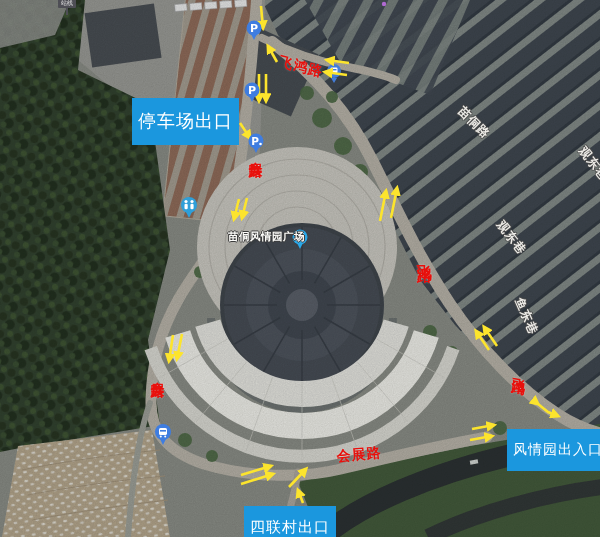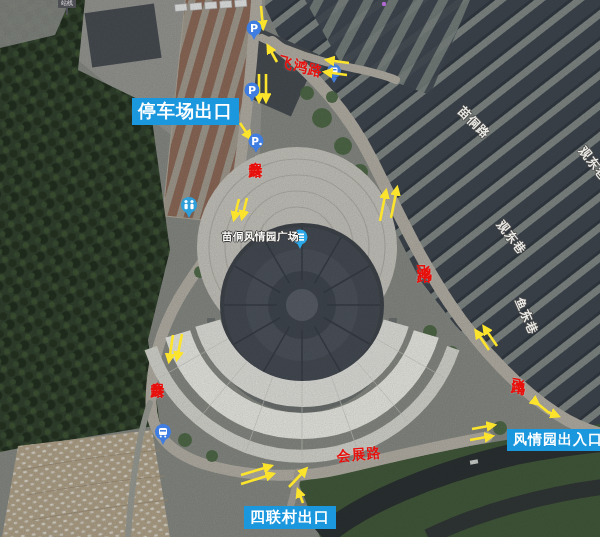--- a/index.html
+++ b/index.html
@@ -5,22 +5,22 @@
   html,body{margin:0;padding:0;background:#222;}
   .map{
     position:relative;width:600px;height:537px;overflow:hidden;
     font-family:"DejaVu Sans","Liberation Sans",sans-serif;
     background:#87897f;
   }
   .map svg.base{position:absolute;left:0;top:0;filter:blur(.45px) saturate(.92);}
   .map svg.fx{position:absolute;left:0;top:0;}
   .ov{position:absolute;white-space:nowrap;}
   .exit-label{
-    background:#1b97de;color:#fff;font-weight:bold;
-    padding:2px 6px;line-height:1.25;letter-spacing:1px;
+    background:#1b97de;color:#fff;font-weight:normal;
+    padding:12px 6px;line-height:1.25;letter-spacing:1px;
   }
   .red-label{
     color:#e8100c;font-weight:bold;font-size:14px;line-height:1.08;
     text-shadow:0 0 2px rgba(255,255,255,.35);letter-spacing:1px;
   }
   .vert{writing-mode:vertical-rl;text-orientation:upright;}
   .white-label{
     color:#f7f5f0;font-weight:bold;font-size:12px;letter-spacing:1px;
     text-shadow:-1px 0 0 #4a4a4a,1px 0 0 #4a4a4a,0 -1px 0 #4a4a4a,0 1px 0 #4a4a4a;
     transform-origin:left top;opacity:.95;
@@ -271,21 +271,21 @@
       <rect x="296" y="236.3" width="8" height="1.6" fill="#fff"></rect>
       <rect x="296" y="239.1" width="8" height="1.6" fill="#fff"></rect>
     </g>
   </svg>
 
   <div class="ov" style="left:58px;top:-2px;">
     <div class="signpost">站线</div>
     <div class="signpost-stem"></div>
   </div>
 
-  <div class="ov plaza-name" style="left:222px;top:230px;">苗侗风情园广场</div>
+  <div class="ov plaza-name" style="left:228px;top:230px;">苗侗风情园广场</div>
 
   <div class="ov red-label" style="left:281px;top:54px;transform:rotate(14deg);transform-origin:left top;">飞鸿路</div>
   <div class="ov red-label vert" style="left:248px;top:151px;">会展路</div>
   <div class="ov red-label vert" style="left:416px;top:252px;font-size:15px;letter-spacing:2px;">飞鸿路</div>
   <div class="ov red-label vert" style="left:514px;top:366px;transform:rotate(9deg);transform-origin:left top;">飞鸿路</div>
   <div class="ov red-label vert" style="left:150px;top:371px;">会展路</div>
   <div class="ov red-label" style="left:336px;top:449px;transform:rotate(-5deg);transform-origin:left top;">会展路</div>
 
   <div class="ov white-label" style="left:466px;top:103px;transform:rotate(45deg);">苗侗路</div>
   <div class="ov white-label" style="left:506px;top:217px;transform:rotate(52deg);">观东巷</div>

